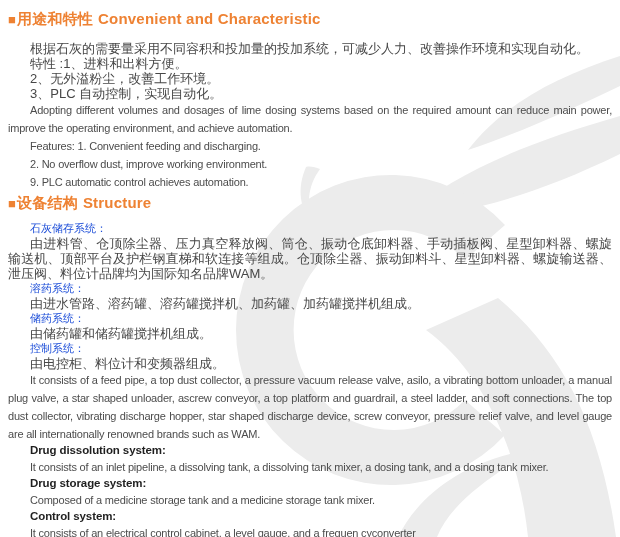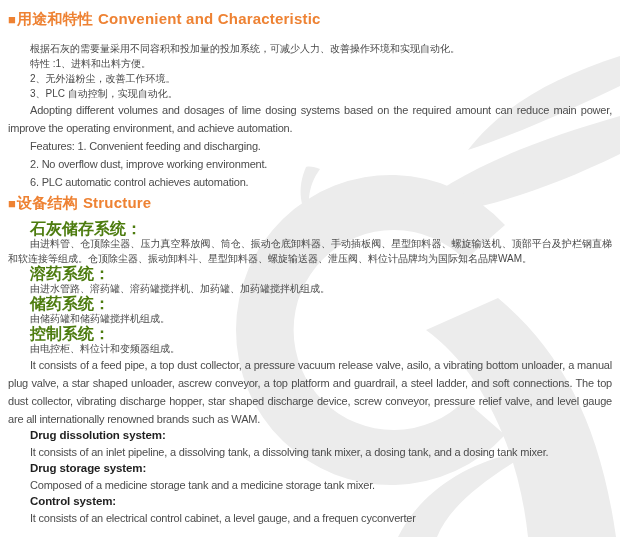--- a/index.html
+++ b/index.html
@@ -24,28 +24,28 @@
     line-height:19px;
     font-weight:bold;
     color:#ee8233;
     letter-spacing:0.2px;
   }
   h2.sec-heading .bullet{font-size:13px;margin-right:1px;}
   h2.sec-heading .en{margin-left:5px;}
   .sec1-body{margin-top:12px;}
   p{margin:0;text-align:justify;}
   .zh{
-    font-size:10px;line-height:15px;color:#474747;
+    font-size:13px;line-height:15px;color:#474747;
   }
   .en-p{
     font-size:11px;line-height:18px;color:#4c4c4c;letter-spacing:-0.2px;
   }
   .ind{text-indent:22px;}
   .sub-zh{
-    font-size:16px;line-height:15px;color:#4d7c0f;font-weight:bold;text-indent:22px;
+    font-size:11px;line-height:15px;color:#1d4ed8;font-weight:normal;text-indent:22px;
   }
   .sub-en{
     font-size:11.5px;line-height:15px;color:#1f1f1f;font-weight:bold;text-indent:22px;letter-spacing:-0.1px;
   }
   h2.sec2{margin-top:2px;margin-bottom:8px;}
 </style>
 </head>
 <body>
 
 <svg class="watermark" viewBox="0 0 620 537" xmlns="http://www.w3.org/2000/svg" aria-hidden="true">
@@ -72,21 +72,21 @@
   </h2>
 
   <div class="sec1-body">
     <p class="zh ind">根据石灰的需要量采用不同容积和投加量的投加系统，可减少人力、改善操作环境和实现自动化。</p>
     <p class="zh ind">特性 :1、进料和出料方便。</p>
     <p class="zh ind">2、无外溢粉尘，改善工作环境。</p>
     <p class="zh ind">3、PLC 自动控制，实现自动化。</p>
     <p class="en-p ind">Adopting different volumes and dosages of lime dosing systems based on the required amount can reduce main power, improve the operating environment, and achieve automation.</p>
     <p class="en-p ind">Features: 1. Convenient feeding and discharging.</p>
     <p class="en-p ind">2. No overflow dust, improve working environment.</p>
-    <p class="en-p ind">6. PLC automatic control achieves automation.</p>
+    <p class="en-p ind">9. PLC automatic control achieves automation.</p>
   </div>
 
   <h2 class="sec-heading sec2">
     <span class="bullet">■</span><span>设备结构</span><span class="en">Structure</span>
   </h2>
 
   <div>
     <p class="sub-zh">石灰储存系统：</p>
     <p class="zh ind">由进料管、仓顶除尘器、压力真空释放阀、筒仓、振动仓底卸料器、手动插板阀、星型卸料器、螺旋输送机、顶部平台及护栏钢直梯和软连接等组成。仓顶除尘器、振动卸料斗、星型卸料器、螺旋输送器、泄压阀、料位计品牌均为国际知名品牌WAM。</p>
 

